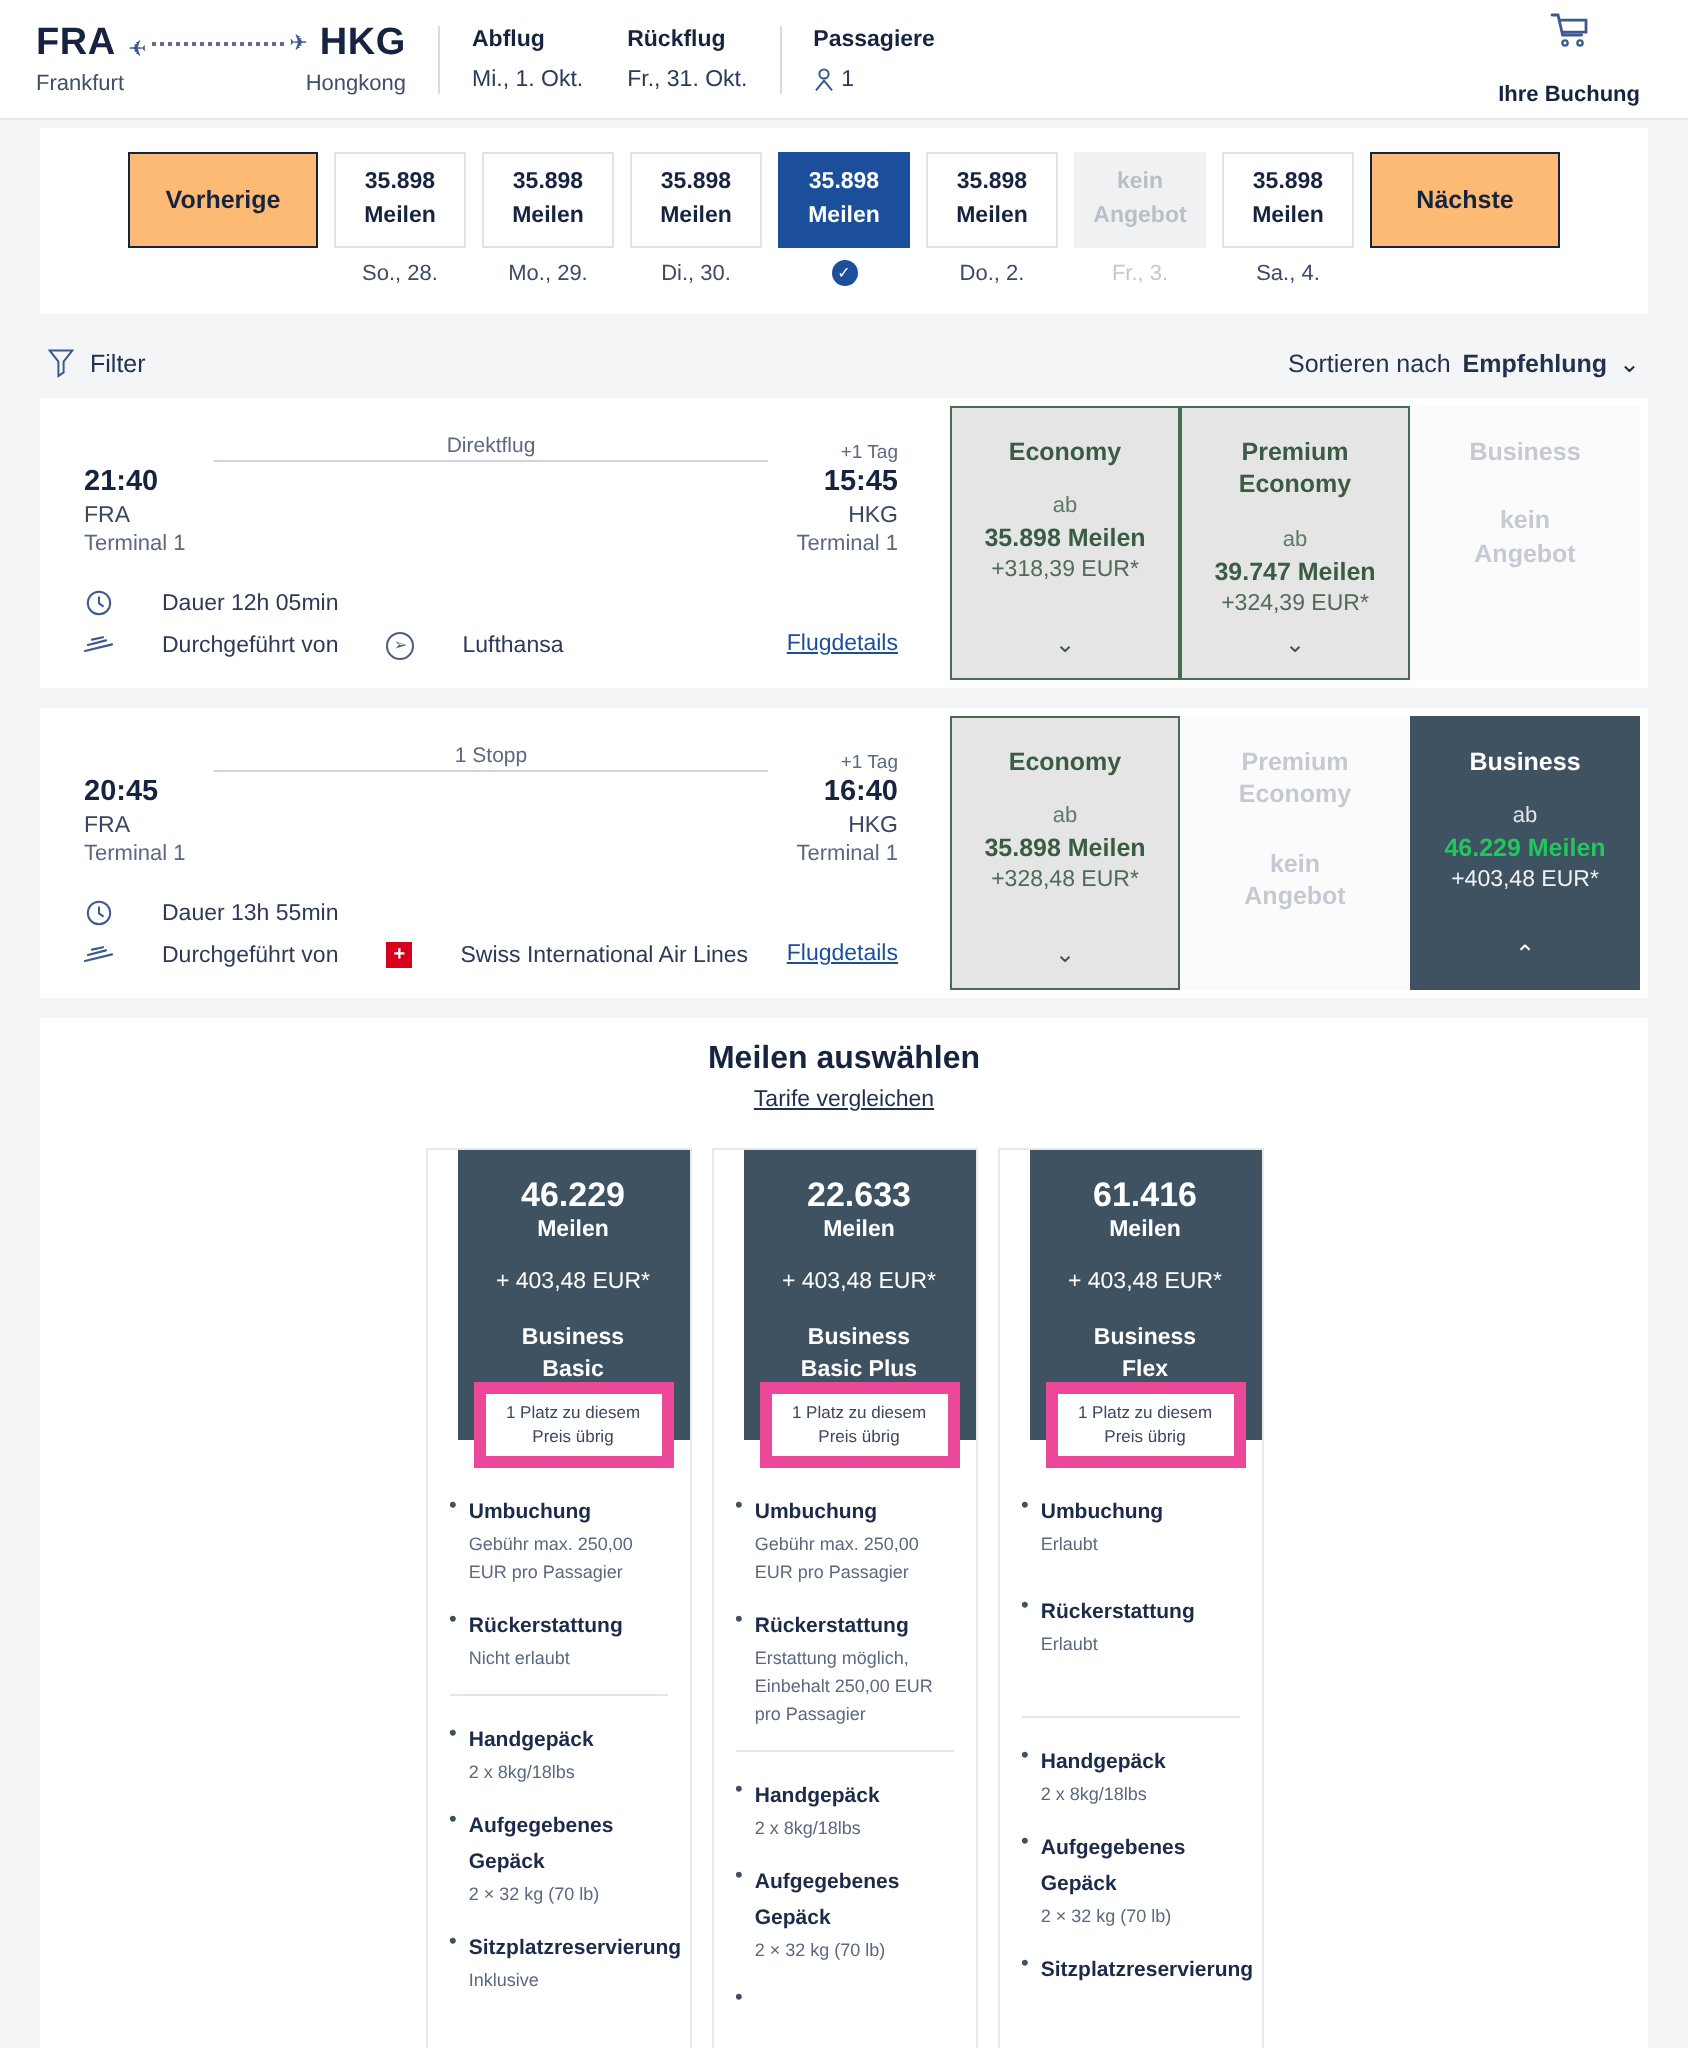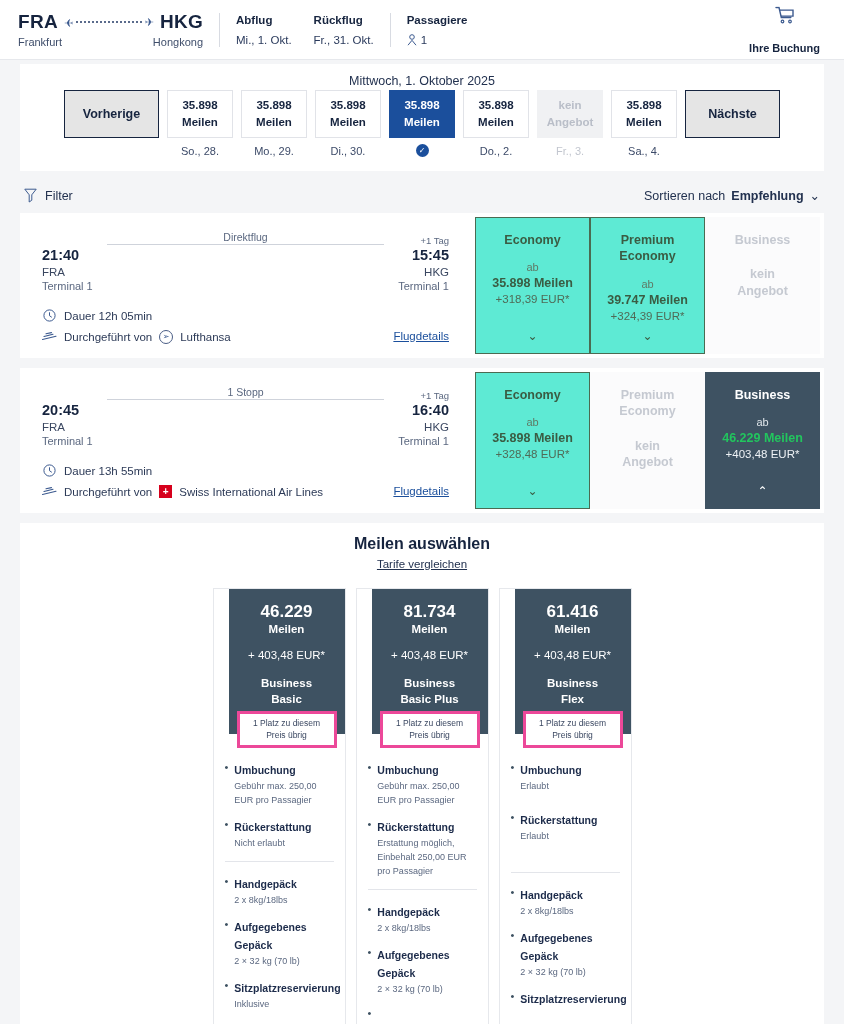--- a/index.html
+++ b/index.html
@@ -57,21 +57,21 @@
     background: #ffffff; margin: 4px 20px 0 20px;
     padding: 10px 16px 14px 16px;
   }
   .date-title { text-align: center; font-size: 12.5px; color: #22314f; margin-bottom: 2px; }
   .month-row { position: relative; height: 14px; }
   .month-lbl { position: absolute; font-size: 10.5px; color: #3c4a68; top: 0; }
   .month-sep { position: absolute; top: 0; bottom: -52px; width: 1px; background: #e4e6eb; }
 
   .days-row { display: flex; align-items: flex-start; justify-content: center; gap: 8px; margin-top: 2px; }
   .navbtn {
-    width: 95px; height: 48px; border: 1px solid #16243f; background: #e5e5e5;
+    width: 95px; height: 48px; border: 1px solid #16243f; background: #fdba74;
     color: #16243f; font-size: 12.5px; font-weight: bold;
     display: flex; align-items: center; justify-content: center; cursor: pointer;
     margin-top: 0;
   }
   .daycell { width: 66px; display: flex; flex-direction: column; align-items: center; }
   .daybox {
     width: 66px; height: 48px; border: 1px solid #e1e3e8; background: #fff;
     display: flex; flex-direction: column; align-items: center; justify-content: center;
     font-size: 11.5px; font-weight: bold; color: #16243f; cursor: pointer; line-height: 1.45;
   }
@@ -103,34 +103,34 @@
   .tl-col { display: flex; flex-direction: column; }
   .tl-col.right { align-items: flex-end; }
   .tl-time { font-size: 14.5px; font-weight: bold; color: #16243f; }
   .tl-airport { font-size: 11.5px; color: #3a4761; margin-top: 3px; }
   .tl-term { font-size: 11px; color: #5b6880; margin-top: 2px; }
   .tl-mid { flex: 1; position: relative; padding: 0 14px; margin-top: 9px; }
   .tl-stops { position: absolute; top: -13px; left: 50%; transform: translateX(-50%); font-size: 10.5px; color: #5b6880; white-space: nowrap; }
   .tl-bar { height: 1px; background: #cfd3db; width: 100%; }
   .plusday { font-size: 9.5px; color: #5b6880; margin-bottom: 1px; }
 
-  .metarow { display: flex; align-items: center; gap: 7px; font-size: 11.5px; color: #2c3a57; margin-top: 6px; }
+  .metarow { display: flex; align-items: center; gap: 24px; font-size: 11.5px; color: #2c3a57; margin-top: 6px; }
   .metarow.first { margin-top: 16px; }
   .ico { width: 15px; height: 15px; display: inline-flex; align-items: center; justify-content: center; color: #3c5a8f; flex: 0 0 auto; }
   .flightdetails {
     position: absolute; right: 22px; bottom: 16px;
     font-size: 11.5px; color: #1b4f9c; text-decoration: underline; cursor: pointer;
   }
   .swiss-logo { width: 13px; height: 13px; background: #d6001c; display: inline-flex; align-items: center; justify-content: center; color: #fff; font-size: 10px; font-weight: bold; line-height: 1;}
   .lh-logo { width: 14px; height: 14px; border: 1px solid #4a5d85; border-radius: 50%; display: inline-flex; align-items: center; justify-content: center; font-size: 8px; color: #3c5a8f;}
 
   .fares { display: flex; width: 353px; flex: 0 0 353px; align-items: stretch; padding: 4px; }
   .fare {
     flex: 1; display: flex; flex-direction: column; align-items: center; justify-content: flex-start;
-    padding: 14px 6px 10px 6px; cursor: pointer; background: #5eead4;
+    padding: 14px 6px 10px 6px; cursor: pointer; background: #e5e5e5;
     border: 1px solid transparent;
   }
   .fare.avail { border-color: #4a6b52; }
   .fare.avail + .fare.avail { border-left: 1px solid #4a6b52; }
   .fare-name { font-size: 12.5px; font-weight: bold; color: #3a5c43; text-align: center; line-height: 1.3; }
   .fare-ab { font-size: 11px; color: #5f7a66; margin-top: 13px; }
   .fare-miles { font-size: 12.5px; font-weight: bold; color: #3a5c43; margin-top: 3px; }
   .fare-eur { font-size: 11.5px; color: #4f6b57; margin-top: 3px; }
   .fare-chev { margin-top: auto; color: #3a5c43; font-size: 12px; }
   .fare.none { cursor: default; background: #fbfbfc; }
@@ -150,21 +150,21 @@
 
   .tp-cards { display: flex; justify-content: center; gap: 10px; margin-top: 18px; }
   .tcard { width: 133px; background: #fff; border: 1px solid #e6e8ec; display: flex; flex-direction: column; }
   .tc-head { background: #3e5262; color: #fff; padding: 14px 8px 26px 8px; text-align: center; position: relative; margin-left: 15px; }
   .tc-miles { font-size: 17px; font-weight: bold; line-height: 1.1; }
   .tc-milesunit { font-size: 11.5px; font-weight: bold; margin-top: 1px; }
   .tc-eur { font-size: 11.5px; margin-top: 14px; }
   .tc-cabin { font-size: 11.5px; font-weight: bold; margin-top: 14px; line-height: 1.45; }
   .tc-badge {
     position: absolute; left: 8px; right: 8px; bottom: -14px;
-    background: #fff; border: 3px solid #ec4899; padding: 4px 4px;
+    background: #fff; border: 6px solid #ec4899; padding: 4px 4px;
     font-size: 8.5px; color: #3a4761; text-align: center; line-height: 1.35;
   }
   .tc-body { padding: 26px 11px 10px 11px; flex: 1; }
   .feat { display: flex; gap: 6px; margin-bottom: 9px; }
   .feat .bullet { color: #3e5262; font-size: 11px; line-height: 1.3; }
   .feat .ftxt { flex: 1; }
   .feat .fname { font-size: 10.5px; font-weight: bold; color: #1c2b4a; line-height: 1.4; }
   .feat .fval { font-size: 9px; color: #5b6880; line-height: 1.55; margin-top: 2px; }
   .fdiv { height: 1px; background: #e3e5ea; margin: 10px 0 12px 0; }
 </style>
@@ -219,21 +219,20 @@
       <path d="M1 1 h3 l2.3 10 h9.5" fill="none" stroke="#3c5a8f" stroke-width="1.4" stroke-linecap="round"></path>
       <path d="M5 3.6 h13 v6 h-12" fill="none" stroke="#3c5a8f" stroke-width="1.4"></path>
       <circle cx="7.5" cy="15" r="1.3" fill="none" stroke="#3c5a8f" stroke-width="1.2"></circle>
       <circle cx="15" cy="15" r="1.3" fill="none" stroke="#3c5a8f" stroke-width="1.2"></circle>
     </svg>
     <span class="lbl">Ihre Buchung</span>
   </div>
 </div>
 
 <div class="datestrip">
-  <div class="date-title">Mittwoch, 1. Oktober 2025</div>
 
   <div class="days-row">
     <div class="navbtn">Vorherige</div>
 
     <div class="daycell">
       <div class="daybox">
         <span>35.898</span>
         <span>Meilen</span>
       </div>
       <div class="daylbl">So., 28.</div>
@@ -489,21 +488,21 @@
             <span class="fval" style="display:block">Inklusive</span>
           </span>
         </div>
 
       </div>
 
     </div>
 
     <div class="tcard">
       <div class="tc-head">
-        <div class="tc-miles">81.734</div>
+        <div class="tc-miles">22.633</div>
         <div class="tc-milesunit">Meilen</div>
         <div class="tc-eur">+ 403,48 EUR*</div>
         <div class="tc-cabin">Business</div>
         <div class="tc-cabin" style="margin-top:0">Basic Plus</div>
         <div class="tc-badge">1 Platz zu diesem Preis übrig</div>
       </div>
       <div class="tc-body">
         <div class="feat">
           <span class="bullet">•</span>
           <span class="ftxt">

